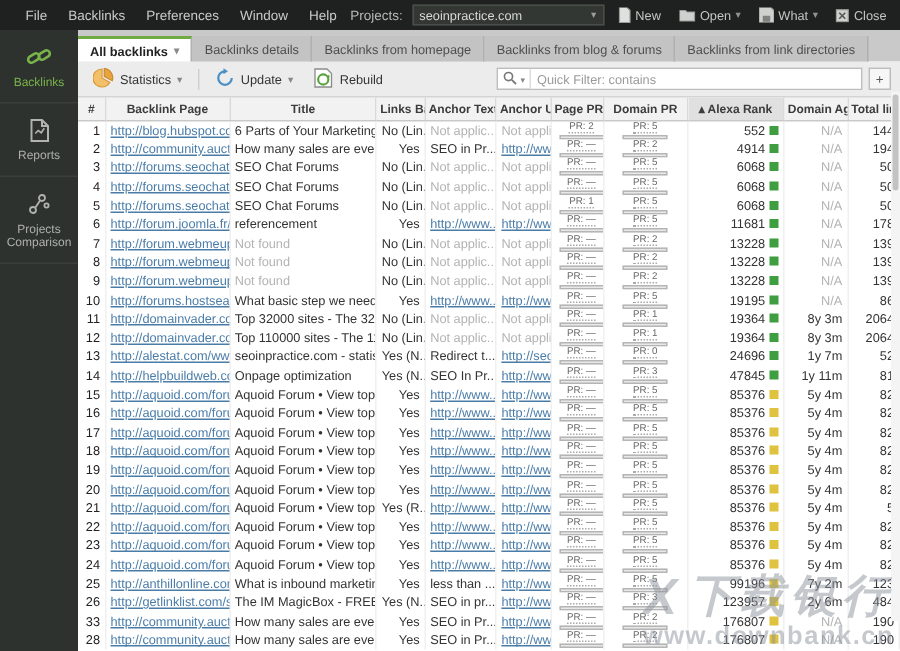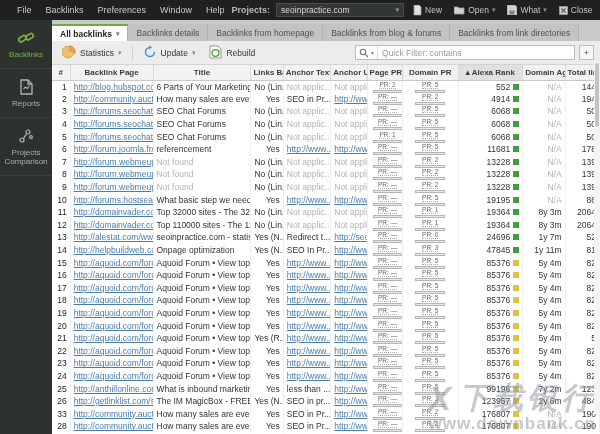--- a/index.html
+++ b/index.html
@@ -5,21 +5,21 @@
   * { margin:0; padding:0; box-sizing:border-box; }
   html,body { width:600px; height:434px; overflow:hidden;
     font-family:"Liberation Sans", sans-serif; background:#fff; }
   .app { position:relative; width:600px; height:434px; }
 
   
   .topbar { position:absolute; top:0; left:0; width:600px; height:20px;
     background:#1e211f; display:flex; align-items:center; color:#c9cbc9; font-size:9px; }
   .menu-item { padding:0 7px; cursor:default; }
   .topbar-right { margin-left:auto; display:flex; align-items:center; gap:6px; padding-right:6px; }
-  .projects-label { color:#b7b9b7; font-weight:bold; }
+  .projects-label { color:#b7b9b7; font-weight:normal; }
   .project-select { background:#333734; border:1px solid #4a4e4b; color:#d7d9d7;
     width:128px; height:14px; display:flex; align-items:center; padding:0 4px; font-size:8.5px; }
   .project-select .caret { margin-left:auto; color:#9a9d9a; font-size:7px; }
   .tb-btn { display:flex; align-items:center; gap:3px; color:#c4c6c4; font-size:8.5px; padding:0 3px; }
   .tb-btn svg { display:block; }
   .tb-caret { font-size:7px; color:#8f928f; }
 
   
   .sidebar { position:absolute; top:20px; left:0; width:52px; height:414px;
     background:#2d322e; display:flex; flex-direction:column; align-items:center; }
@@ -39,21 +39,21 @@
   .tab.active { background:#fff; color:#222; font-weight:bold; border-top:2px solid #6faa43; border-right:1px solid #b0b0b0; }
   .tab .caret { font-size:7px; color:#8a8a8a; margin-left:4px; }
 
   
   .toolbar { height:24px; background:#ececec; border-bottom:1px solid #d4d4d4;
     display:flex; align-items:center; padding:0 6px; gap:6px; }
   .tool-btn { display:flex; align-items:center; gap:4px; font-size:8.5px; color:#333; padding:2px 4px; cursor:pointer; }
   .tool-sep { width:1px; height:14px; background:#d0d0d0; }
   .tool-caret { font-size:7px; color:#888; }
   .filter-zone { margin-left:auto; display:flex; align-items:center; gap:4px; }
-  .search-box { display:flex; align-items:center; background:#fff; border:1px solid #bdbdbd; height:15px; width:220px;margin-left:23px; }
+  .search-box { display:flex; align-items:center; background:#fff; border:1px solid #bdbdbd; height:15px; width:244px;margin-left:23px; }
   .search-icn { display:flex; align-items:center; gap:2px; padding:0 3px; border-right:1px solid #ddd; height:100%; }
   .search-icn .caret { font-size:6px; color:#888; }
   .search-box input { border:0; outline:0; flex:1; font-size:8.5px; color:#444; height:100%;
     font-family:"Liberation Sans", sans-serif; padding:0 4px; }
   .search-box input::placeholder { color:#9a9a9a; }
   .adv-btn { width:15px; height:15px; border:1px solid #bdbdbd; background:#f7f7f7; display:flex;
     align-items:center; justify-content:center; font-size:9px; color:#555; cursor:pointer; }
 
   
   .grid { width:548px; border-collapse:collapse; table-layout:fixed; }

